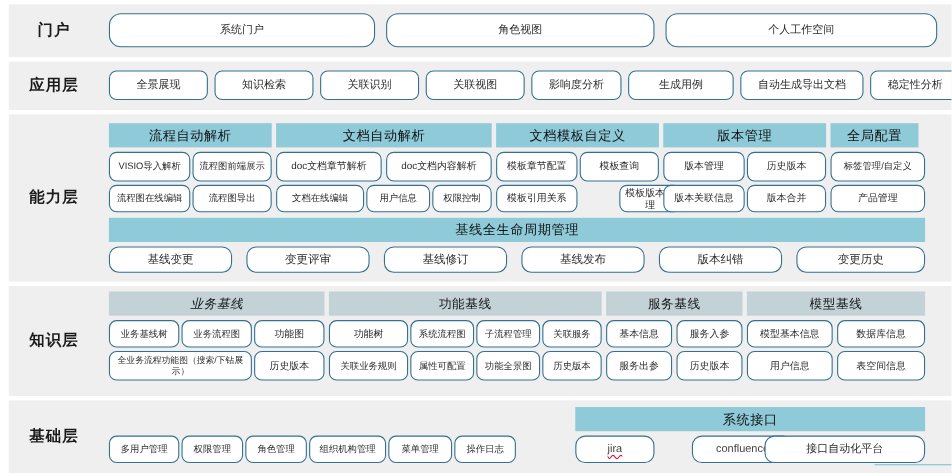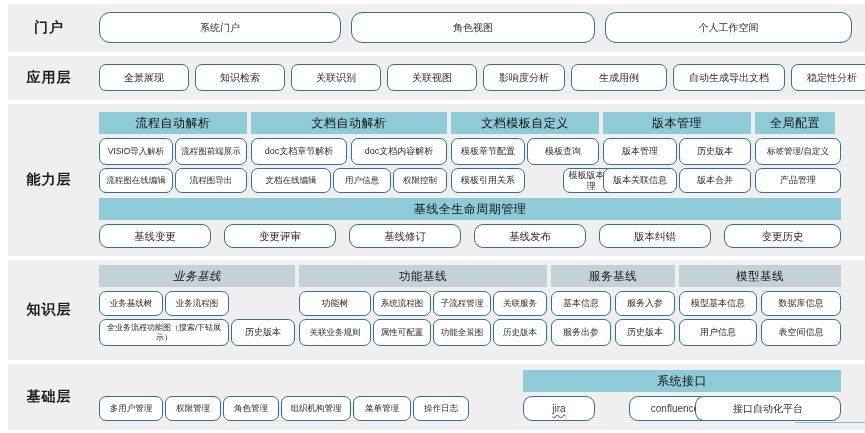--- a/index.html
+++ b/index.html
@@ -169,20 +169,21 @@
     <div class="band-label">知识层</div>
     <div class="band-body">
 
       <div class="ghead knowledge abs" style="left:9px;top:5px;width:196px;height:22px;font-style:italic;">业务基线</div>
       <div class="ghead knowledge abs" style="left:209px;top:5px;width:248px;height:22px;">功能基线</div>
       <div class="ghead knowledge abs" style="left:461px;top:5px;width:124px;height:22px;">服务基线</div>
       <div class="ghead knowledge abs" style="left:589px;top:5px;width:162px;height:22px;">模型基线</div>
 
       <div class="pill abs" style="left:9px;top:31px;width:64px;height:25px;font-size:8.5px;">业务基线树</div>
       <div class="pill abs" style="left:75px;top:31px;width:64px;height:25px;font-size:8.5px;">业务流程图</div>
+      <div class="pill abs" style="left:141px;top:31px;width:64px;height:25px;font-size:9px;">功能图</div>
 
       <div class="pill abs" style="left:9px;top:59px;width:130px;height:27px;font-size:8px;">全业务流程功能图（搜索/下钻展示）</div>
       <div class="pill abs" style="left:141px;top:59px;width:64px;height:27px;font-size:9px;">历史版本</div>
 
       <div class="pill abs" style="left:209px;top:31px;width:72px;height:25px;font-size:9px;">功能树</div>
       <div class="pill abs" style="left:283px;top:31px;width:58px;height:25px;font-size:8.5px;">系统流程图</div>
       <div class="pill abs" style="left:343px;top:31px;width:58px;height:25px;font-size:8.5px;">子流程管理</div>
       <div class="pill abs" style="left:403px;top:31px;width:54px;height:25px;font-size:8.5px;">关联服务</div>
 
       <div class="pill abs" style="left:209px;top:59px;width:72px;height:27px;font-size:8.5px;">关联业务规则</div>

